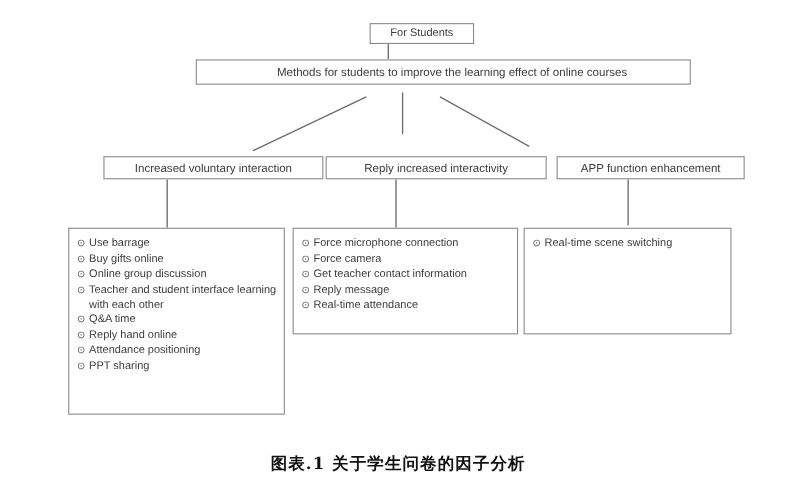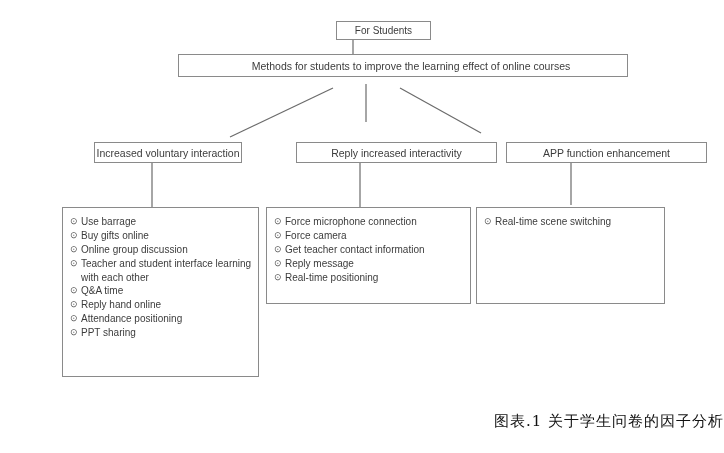--- a/index.html
+++ b/index.html
@@ -43,23 +43,23 @@
     left: 148px; top: 54px;
     width: 450px; height: 23px;
     font-size: 10.5px;
     padding-left: 16px;
   }
   .cat-box {
     height: 21px;
     font-size: 10.5px;
     top: 142px;
   }
-  .cat-1 { left: 64px;  width: 148px; }
+  .cat-1 { left: 64px;  width: 200px; }
   .cat-2 { left: 266px; width: 201px; }
-  .cat-3 { left: 476px; width: 201px; }
+  .cat-3 { left: 476px; width: 171px; }
   .list-box {
     position: absolute;
     border: 1px solid #8a8a8a;
     background: #ffffff;
     box-sizing: border-box;
     padding: 7px 6px 6px 7px;
     top: 207px;
   }
   .list-1 { left: 62px;  width: 197px; height: 170px; }
   .list-2 { left: 266px; width: 205px; height: 97px;  }
@@ -83,23 +83,23 @@
     line-height: 1.55;
     color: #555555;
   }
   ul.items .item-text {
     flex: 1 1 auto;
   }
   .caption {
     position: absolute;
     left: 0; top: 412px;
     width: 724px;
-    text-align: right;
+    text-align: center;
     font-family: "DejaVu Serif", "Liberation Serif", serif;
-    font-weight: normal;
+    font-weight: bold;
     font-size: 15px;
     color: #111111;
     letter-spacing: 1px;
   }
 </style>
 </head>
 <body>
 
 <div class="canvas">
 
@@ -184,21 +184,21 @@
       <li>
         <span class="bullet">⊙</span>
         <span class="item-text">Get teacher contact information</span>
       </li>
       <li>
         <span class="bullet">⊙</span>
         <span class="item-text">Reply message</span>
       </li>
       <li>
         <span class="bullet">⊙</span>
-        <span class="item-text">Real-time positioning</span>
+        <span class="item-text">Real-time attendance</span>
       </li>
     </ul>
   </div>
 
   <div class="list-box list-3">
     <ul class="items">
       <li>
         <span class="bullet">⊙</span>
         <span class="item-text">Real-time scene switching</span>
       </li>

